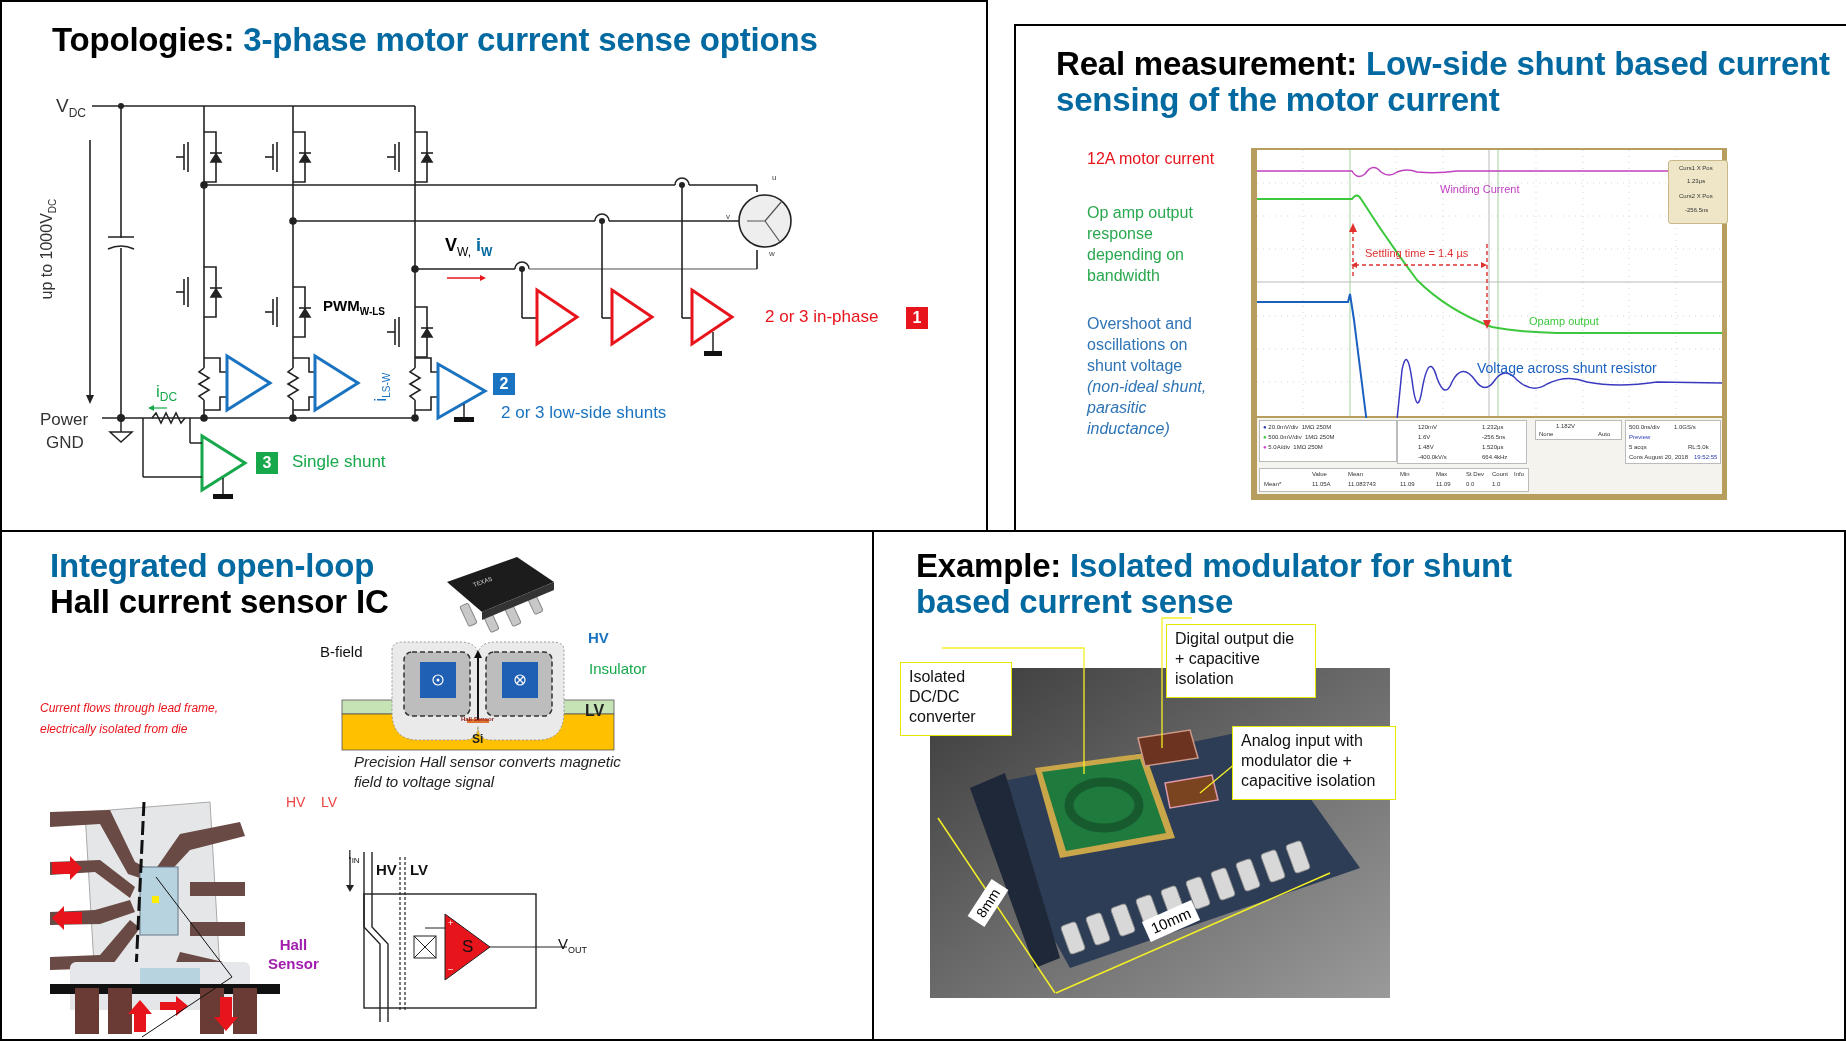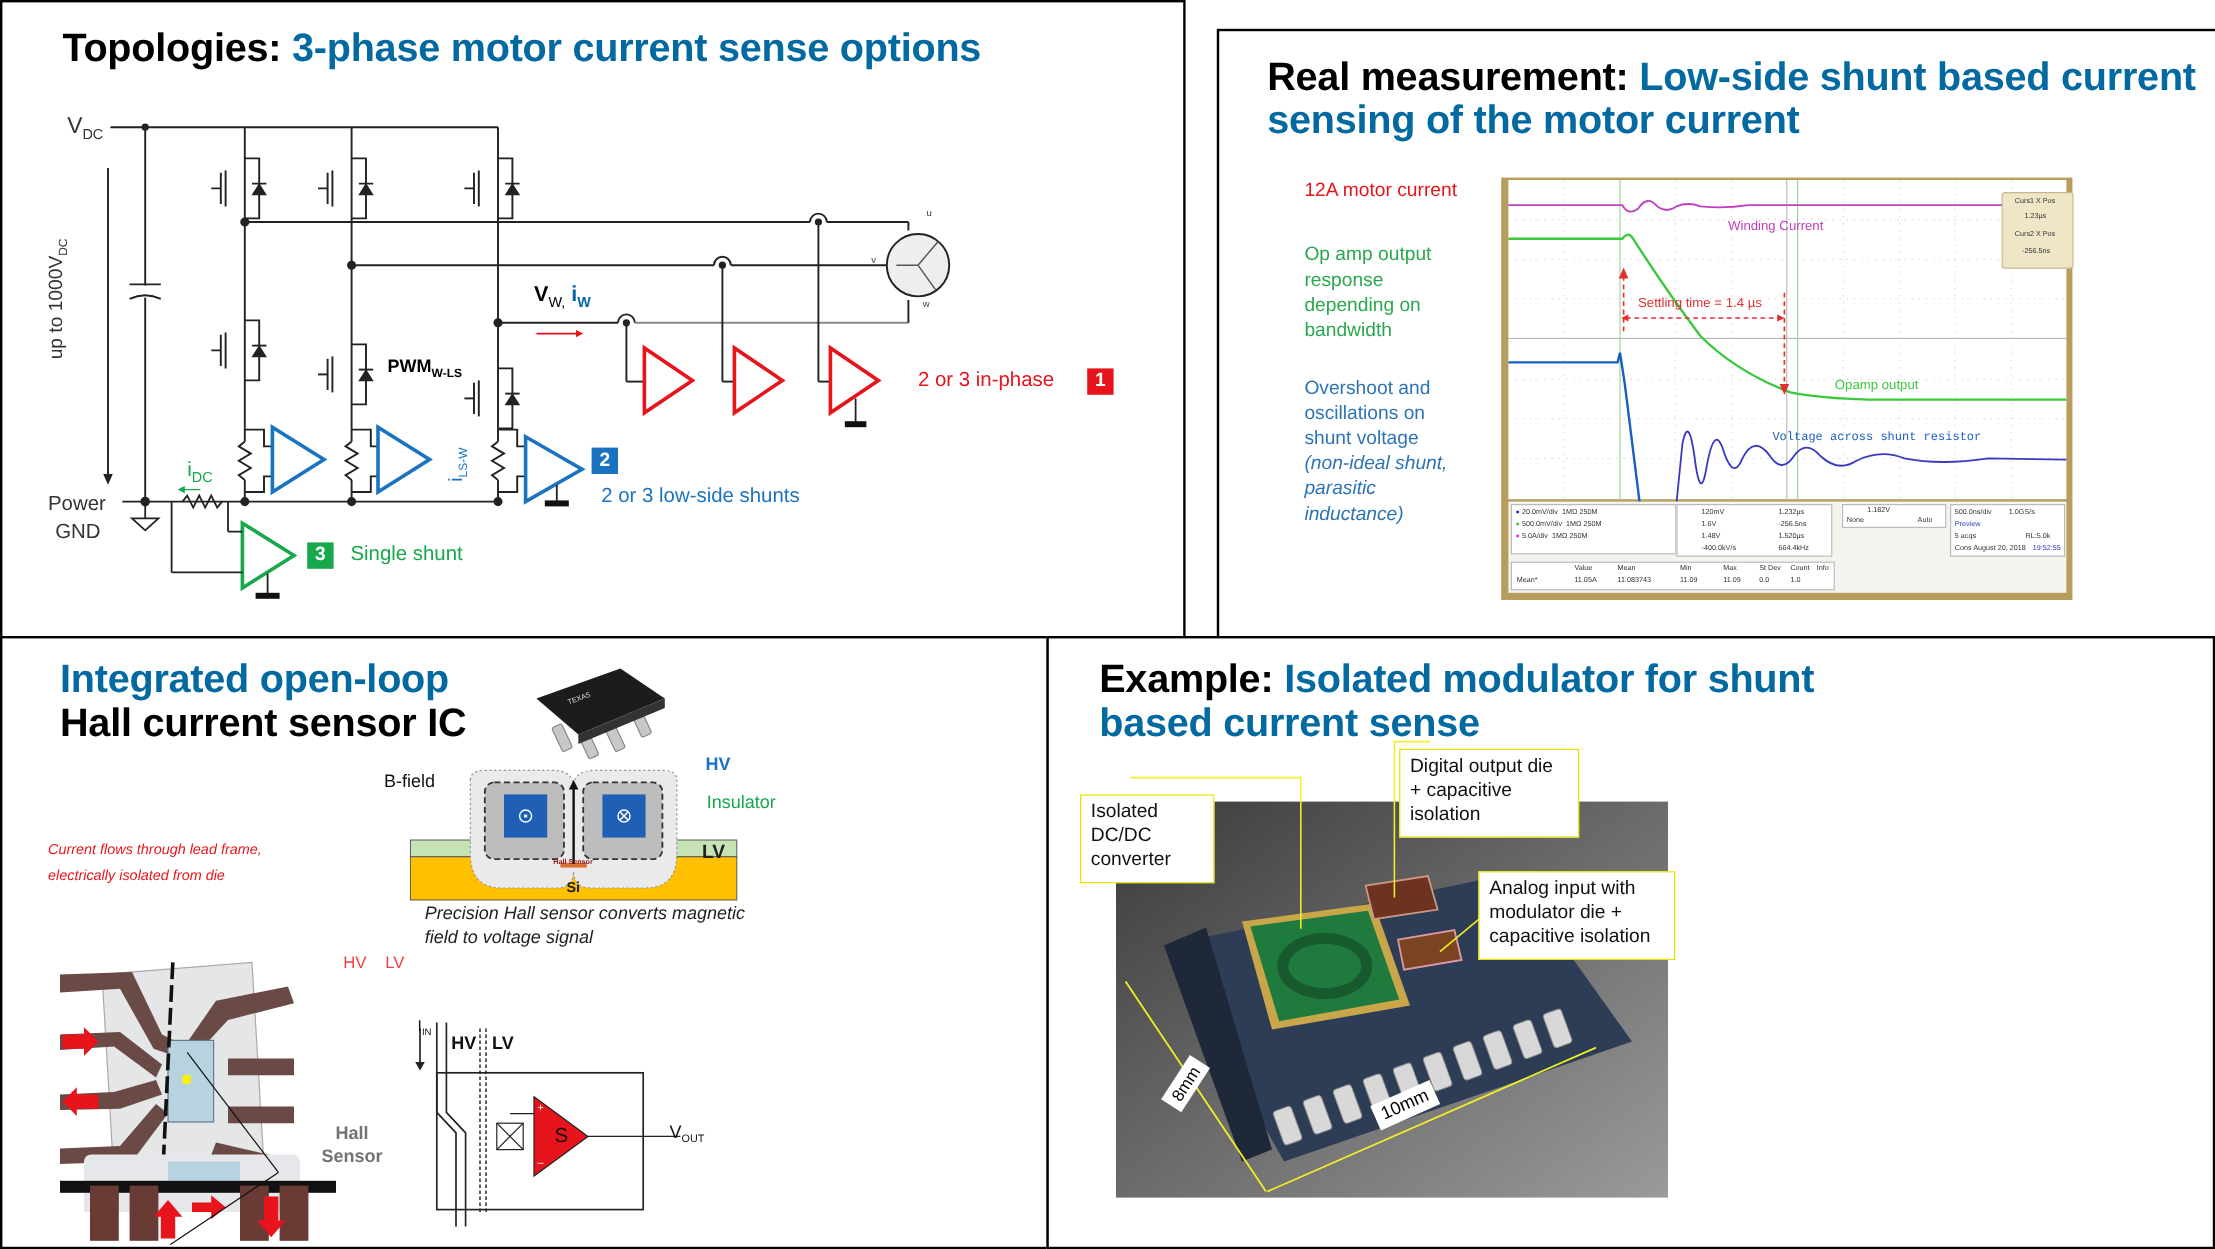--- a/index.html
+++ b/index.html
@@ -248,21 +248,21 @@
           <line x1="230" y1="94" x2="230" y2="172"></line>
           <line x1="98" y1="115" x2="228" y2="115"></line>
         </g>
         <polygon points="92,82 100,82 96,73" fill="#e03030"></polygon>
         <polygon points="226,170 234,170 230,179" fill="#e03030"></polygon>
         <polygon points="100,112 100,118 94,115" fill="#e03030"></polygon>
         <polygon points="224,112 224,118 230,115" fill="#e03030"></polygon>
       </svg>
       <div class="lbl" style="left:183px;top:33px;font-size:11px;color:#c040c0;">Winding Current</div>
       <div class="lbl" style="left:272px;top:165px;font-size:11px;color:#3cc73c;">Opamp output</div>
-      <div class="lbl" style="left:220px;top:210px;font-size:10px;color:#1a60c0;font-family:Liberation Mono, monospace;">Voltage across shunt resistor</div>
+      <div class="lbl" style="left:220px;top:210px;font-size:14px;color:#1a60c0;">Voltage across shunt resistor</div>
       <div class="lbl" style="left:108px;top:97px;font-size:11px;color:#e03030;">Settling time = 1.4 µs</div>
       <div class="abs" style="left:411px;top:10px;width:58px;height:62px;background:#efe6c8;border:1px solid #c9b98a;border-radius:3px;">
         <div class="scope-tiny" style="left:10px;top:3px;">Curs1 X Pos</div>
         <div class="scope-tiny" style="left:18px;top:16px;">1.23µs</div>
         <div class="scope-tiny" style="left:10px;top:31px;">Curs2 X Pos</div>
         <div class="scope-tiny" style="left:16px;top:45px;">-256.5ns</div>
       </div>
     </div>
 
     <div class="abs" style="left:6px;top:270px;width:465px;height:76px;background:#f5f3ee;">
@@ -399,21 +399,21 @@
     </g>
     <polygon points="84,70 84,52 78,52 90,38 102,52 96,52 96,70" fill="#e8141b"></polygon>
     <polygon points="170,35 170,55 164,55 176,69 188,55 182,55 182,35" fill="#e8141b"></polygon>
     <polygon points="110,40 126,40 126,34 138,44 126,54 126,48 110,48" fill="#e8141b"></polygon>
   </svg>
   <svg width="200" height="140" style="left:100px;top:320px;">
     <line x1="54" y1="25" x2="130" y2="125" stroke="#111" stroke-width="1"></line>
     <line x1="130" y1="125" x2="40" y2="185" stroke="#111" stroke-width="1"></line>
   </svg>
   <div class="lbl" style="left:255px;top:262px;font-size:14px;font-weight:normal;color:#ef4444;margin-left:29px;"><span>HV</span>&nbsp;&nbsp;&nbsp;&nbsp;<span>LV</span></div>
-  <div class="lbl" style="left:266px;top:403px;font-size:15px;font-weight:bold;color:#737373;text-align:center;line-height:19px;"><span>Hall</span><br><span>Sensor</span></div>
+  <div class="lbl" style="left:266px;top:403px;font-size:15px;font-weight:bold;color:#a21caf;text-align:center;line-height:19px;"><span>Hall</span><br><span>Sensor</span></div>
 
   <svg width="260" height="170" style="left:340px;top:320px;">
     <rect x="22" y="42" width="172" height="114" fill="#fff" stroke="#222" stroke-width="1.4"></rect>
     <path d="M22 0 L22 75 L38 92 L38 170" stroke="#222" stroke-width="1.4" fill="none"></path>
     <path d="M30 0 L30 75 L46 92 L46 170" stroke="#222" stroke-width="1.4" fill="none"></path>
     <line x1="58" y1="5" x2="58" y2="160" stroke="#222" stroke-width="1.2" stroke-dasharray="3 2"></line>
     <line x1="63" y1="5" x2="63" y2="160" stroke="#222" stroke-width="1.2" stroke-dasharray="3 2"></line>
     <rect x="72" y="84" width="22" height="22" fill="#fff" stroke="#222"></rect>
     <path d="M72 84 L94 106 M94 84 L72 106" stroke="#222"></path>
     <line x1="83" y1="84" x2="83" y2="76"></line>

